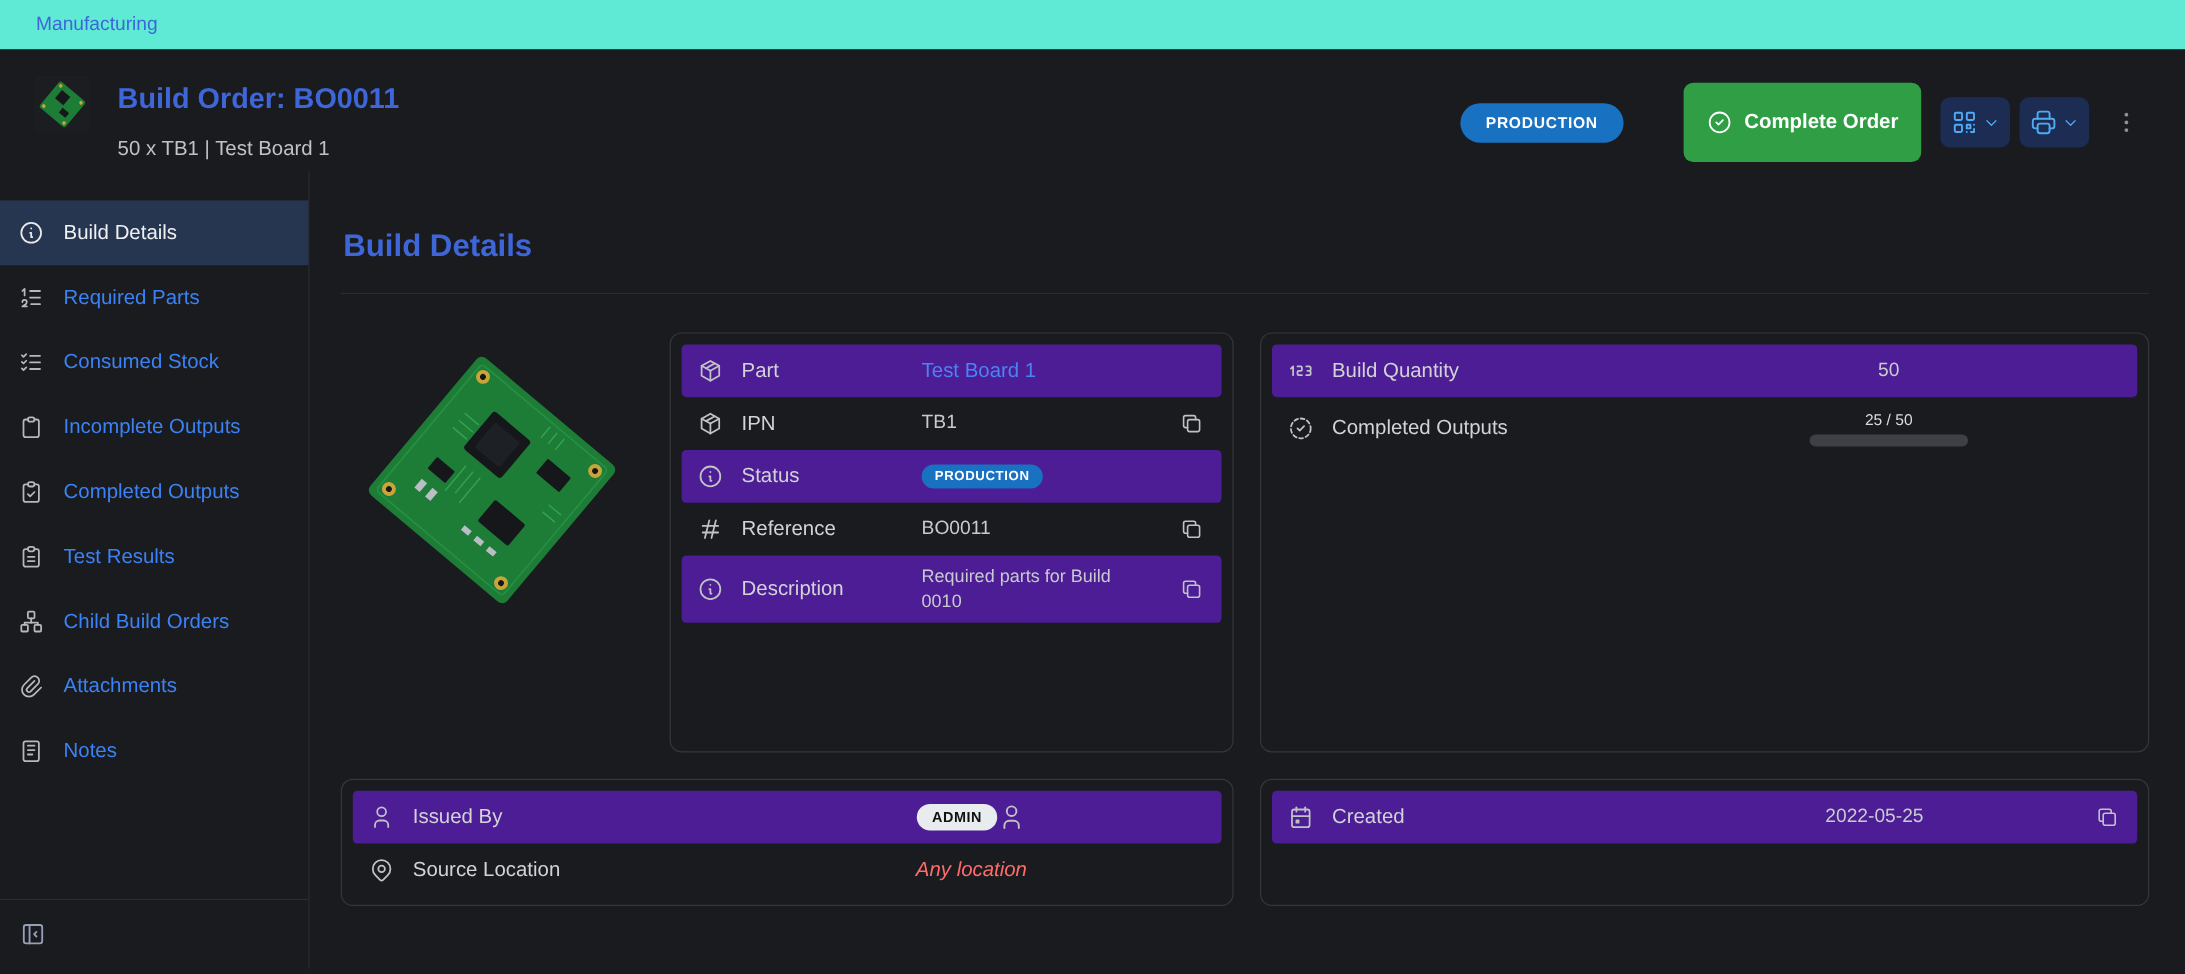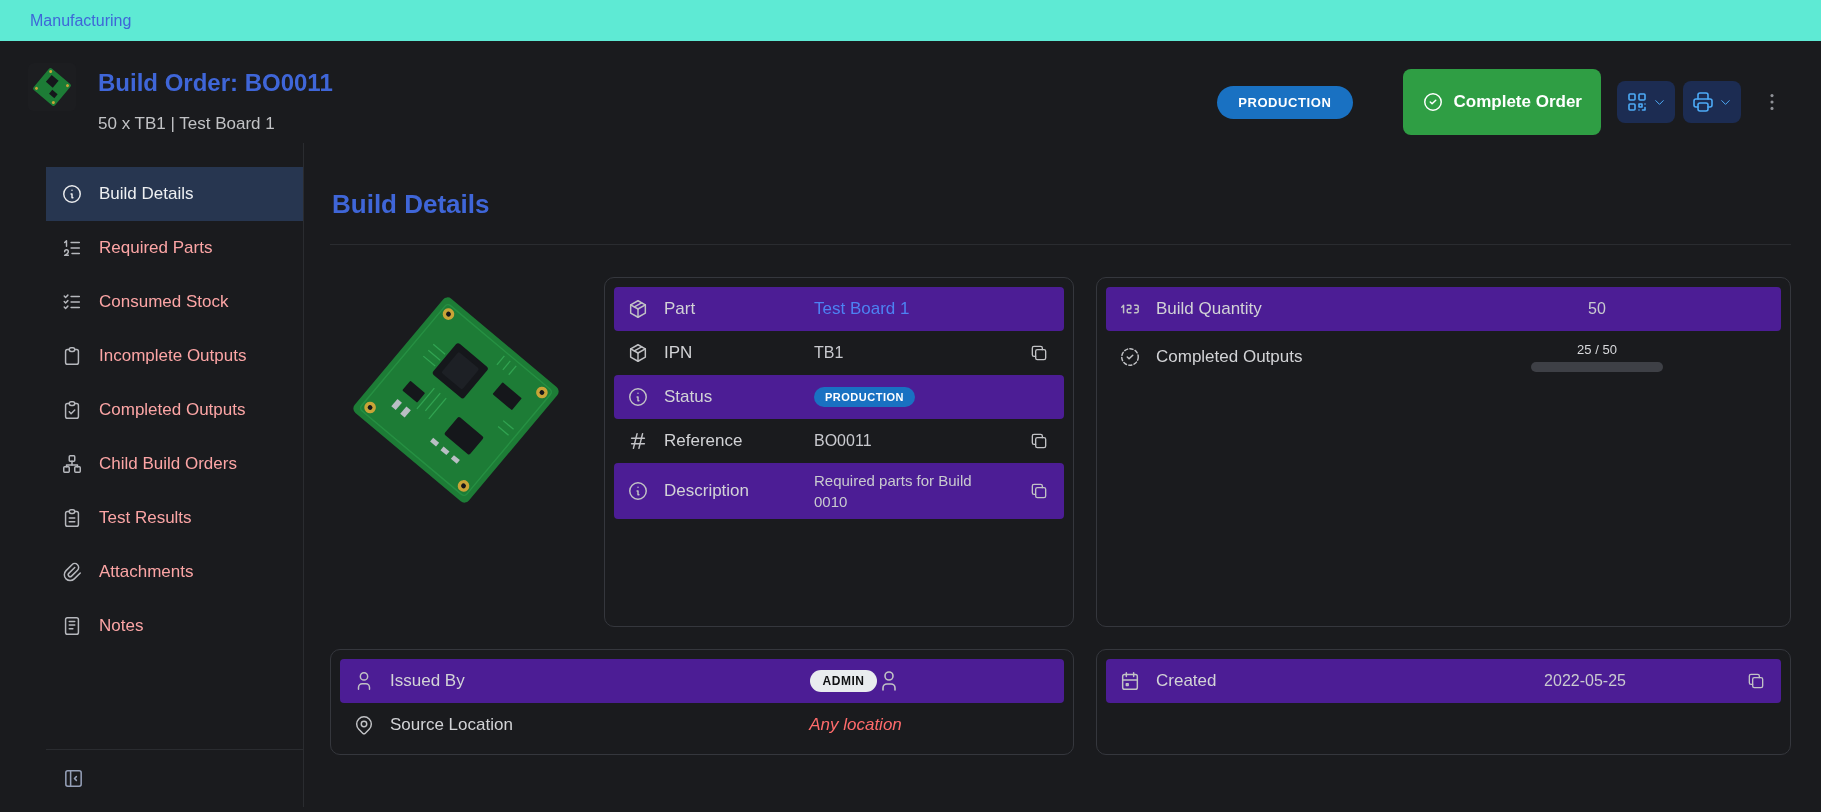--- a/index.html
+++ b/index.html
@@ -21,23 +21,23 @@
   .page-title { color:#3f66d8; font-size:24px; font-weight:bold; margin-top:14px;text-align:center; }
   .page-subtitle { color:#c1c2c5; font-size:17px; margin-top:17px; }
   .header-actions { margin-left:auto; display:flex; align-items:center; margin-top:14px; }
   .status-pill { background:#1971c2; color:#fff; font-weight:bold; font-size:13px; letter-spacing:.6px; padding:9px 21px; border-radius:18px; margin-right:50px; }
   .complete-btn { display:flex; align-items:center; gap:10px; background:#2f9e44; color:#fff; font-size:17px; font-weight:bold; padding:22px 19px; border-radius:8px; margin-right:16px; }
   .icon-btn { display:flex; align-items:center; gap:3px; background:#1c2c52; color:#4dabf7; padding:9px 8px; border-radius:8px; }
   .icon-btn + .icon-btn { margin-left:8px; }
   .dots-btn { color:#8f9197; padding:4px; margin-left:16px; }
 
   
-  .content { display:flex; padding-left:30px; height:664px;margin-left:16px; }
+  .content { display:flex; height:664px; }
   .sidebar { width:258px; flex:none; border-right:1px solid #2a2c30; padding-top:24px; display:flex; flex-direction:column; }
-  .nav-item { display:flex; align-items:center; gap:16px; height:54px; padding:0 15px; font-size:17px; color:#fca5a5; cursor:pointer; }
+  .nav-item { display:flex; align-items:center; gap:16px; height:54px; padding:0 15px; font-size:17px; color:#3b82f6; cursor:pointer; }
   .nav-item svg { flex:none; color:#b6b8bd; }
   .nav-item.active { background:#273650; color:#eef0f2; }
   .nav-item.active svg { color:#e9eaec; }
   .sidebar-footer { margin-top:auto; border-top:1px solid #2a2c30; padding:15px 14px; }
   .collapse-btn { color:#95a0b8; display:flex; padding:2px; }
 
   .main { flex:1; min-width:0; padding:24px 30px 0 26px; }
   .main-heading { color:#3f66d8; font-size:26px; font-weight:bold; margin:22px 0 24px 2px; }
   .divider { border-bottom:1px solid #2a2c30; }
 
@@ -180,36 +180,36 @@
     <div class="nav-item">
       <svg class="ic" viewBox="0 0 24 24" width="22" height="22">
           <path d="M9 5h-2a2 2 0 0 0 -2 2v12a2 2 0 0 0 2 2h10a2 2 0 0 0 2 -2v-12a2 2 0 0 0 -2 -2h-2"></path>
           <rect x="9" y="3" width="6" height="4" rx="2"></rect>
           <path d="M9 14l2 2l4 -4"></path>
         </svg>
       <span>Completed Outputs</span>
     </div>
     <div class="nav-item">
       <svg class="ic" viewBox="0 0 24 24" width="22" height="22">
+          <path d="M9 5h-2a2 2 0 0 0 -2 2v12a2 2 0 0 0 2 2h10a2 2 0 0 0 2 -2v-12a2 2 0 0 0 -2 -2h-2"></path>
+          <rect x="9" y="3" width="6" height="4" rx="2"></rect>
+          <path d="M9 12h6"></path>
+          <path d="M9 16h6"></path>
+        </svg>
+      <span>Test Results</span>
+    </div>
+    <div class="nav-item">
+      <svg class="ic" viewBox="0 0 24 24" width="22" height="22">
           <rect x="3" y="15" width="6" height="6" rx="1"></rect>
           <rect x="15" y="15" width="6" height="6" rx="1"></rect>
           <rect x="9" y="3" width="6" height="6" rx="1"></rect>
           <path d="M6 15v-2h12v2"></path>
           <path d="M12 9v4"></path>
         </svg>
       <span>Child Build Orders</span>
-    </div>
-    <div class="nav-item">
-      <svg class="ic" viewBox="0 0 24 24" width="22" height="22">
-          <path d="M9 5h-2a2 2 0 0 0 -2 2v12a2 2 0 0 0 2 2h10a2 2 0 0 0 2 -2v-12a2 2 0 0 0 -2 -2h-2"></path>
-          <rect x="9" y="3" width="6" height="4" rx="2"></rect>
-          <path d="M9 12h6"></path>
-          <path d="M9 16h6"></path>
-        </svg>
-      <span>Test Results</span>
     </div>
     <div class="nav-item">
       <svg class="ic" viewBox="0 0 24 24" width="22" height="22">
           <path d="M15 7l-6.5 6.5a1.5 1.5 0 0 0 3 3l6.5 -6.5a3 3 0 0 0 -6 -6l-6.5 6.5a4.5 4.5 0 0 0 9 9l6.5 -6.5"></path>
         </svg>
       <span>Attachments</span>
     </div>
     <div class="nav-item">
       <svg class="ic" viewBox="0 0 24 24" width="22" height="22">
           <rect x="5" y="3" width="14" height="18" rx="2"></rect>

